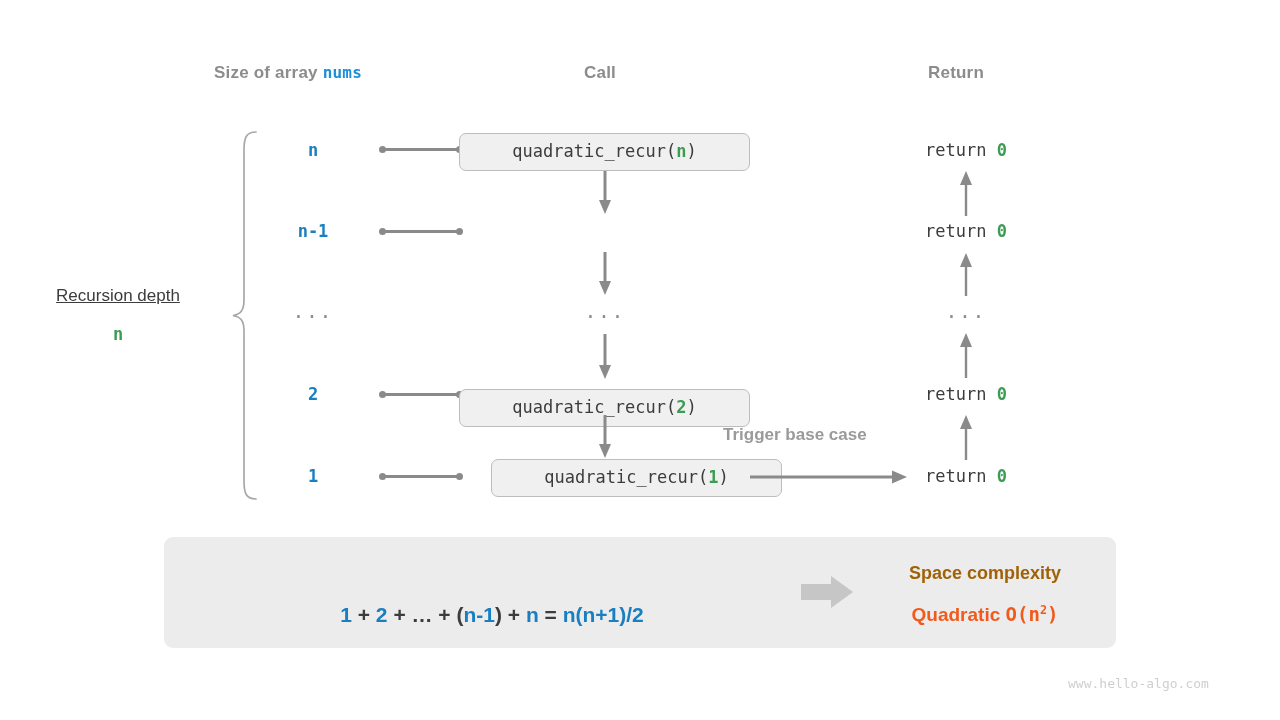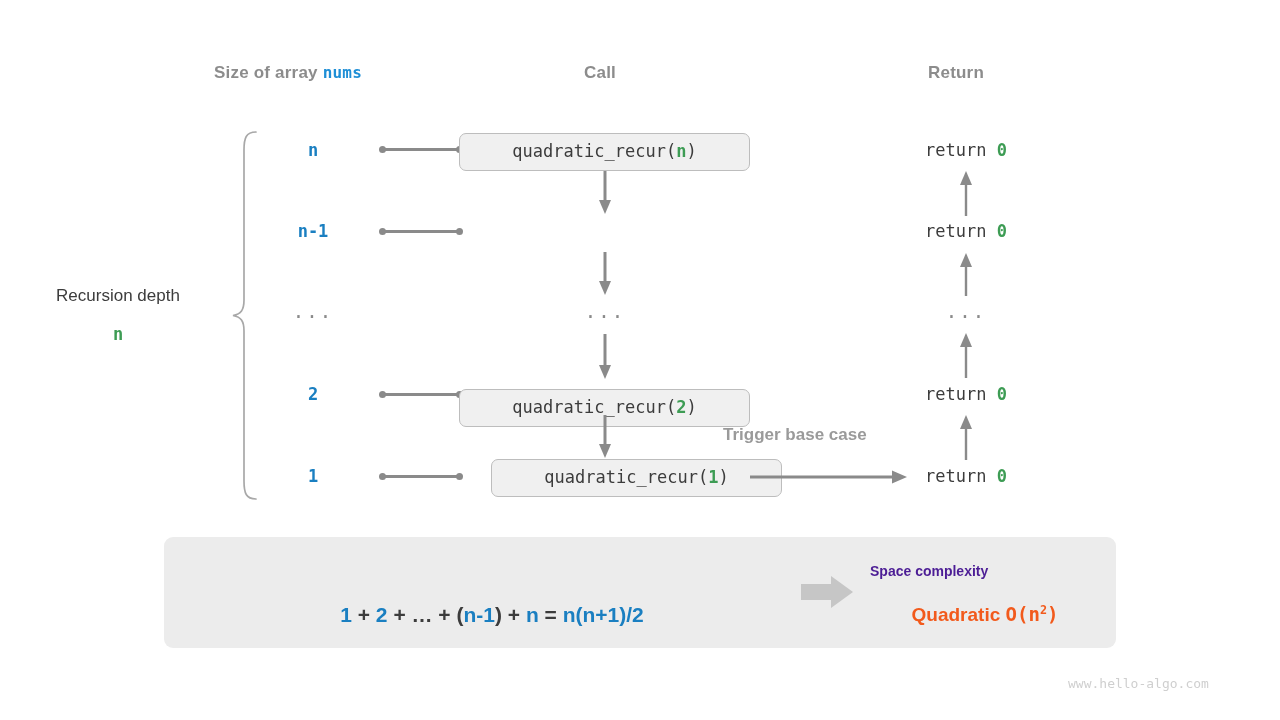--- a/index.html
+++ b/index.html
@@ -126,24 +126,24 @@
     font-size: 21px;
     font-weight: bold;
     color: #3c3c3c;
     text-align: center;
     white-space: nowrap;
     font-family: "Liberation Sans", sans-serif;
   }
   .summary-formula .b { color: #1a7fc1; }
   .summary-formula .op { color: #3c3c3c; font-weight: bold; }
   .complexity-title {
-    font-size: 14px;
-    font-weight: bold;
-    color: #4c1d95;
-    text-align: left;
+    font-size: 18px;
+    font-weight: bold;
+    color: #a16207;
+    text-align: center;
     white-space: nowrap;
   }
   .complexity-value {
     font-size: 19px;
     font-weight: bold;
     color: #f25a1c;
     text-align: center;
     white-space: nowrap;
   }
   .complexity-value .mono { font-family: "DejaVu Sans Mono", monospace; }
@@ -177,21 +177,21 @@
       <path d="M28 4
                C 18 4, 16 10, 16 22
                L 16 172
                C 16 182, 13 186, 5 187.5
                C 13 189, 16 193, 16 203
                L 16 353
                C 16 365, 18 371, 28 371" fill="none" stroke="#a8a8a8" stroke-width="1.7" stroke-linecap="round"></path>
     </svg>
   </div>
 
-  <div class="abs depth-title" style="left:20px; top:286px; width:196px;">Recursion depth</div>
+  <div class="abs depth-title" style="left:20px; top:286px; width:196px;text-decoration:underline;">Recursion depth</div>
   <div class="abs depth-value" style="left:20px; top:324px; width:196px;">n</div>
 
   <div class="abs size-label" style="left:265px; top:140px; width:96px;">n</div>
 
   <div class="abs" style="left:379px; top:148px;">
     <div class="abs connector-dot" style="left:0px; top:-2px;"></div>
     <div class="abs connector-line" style="left:3px; top:0px; width:78px;"></div>
     <div class="abs connector-dot" style="left:77px; top:-2px;"></div>
   </div>
 

